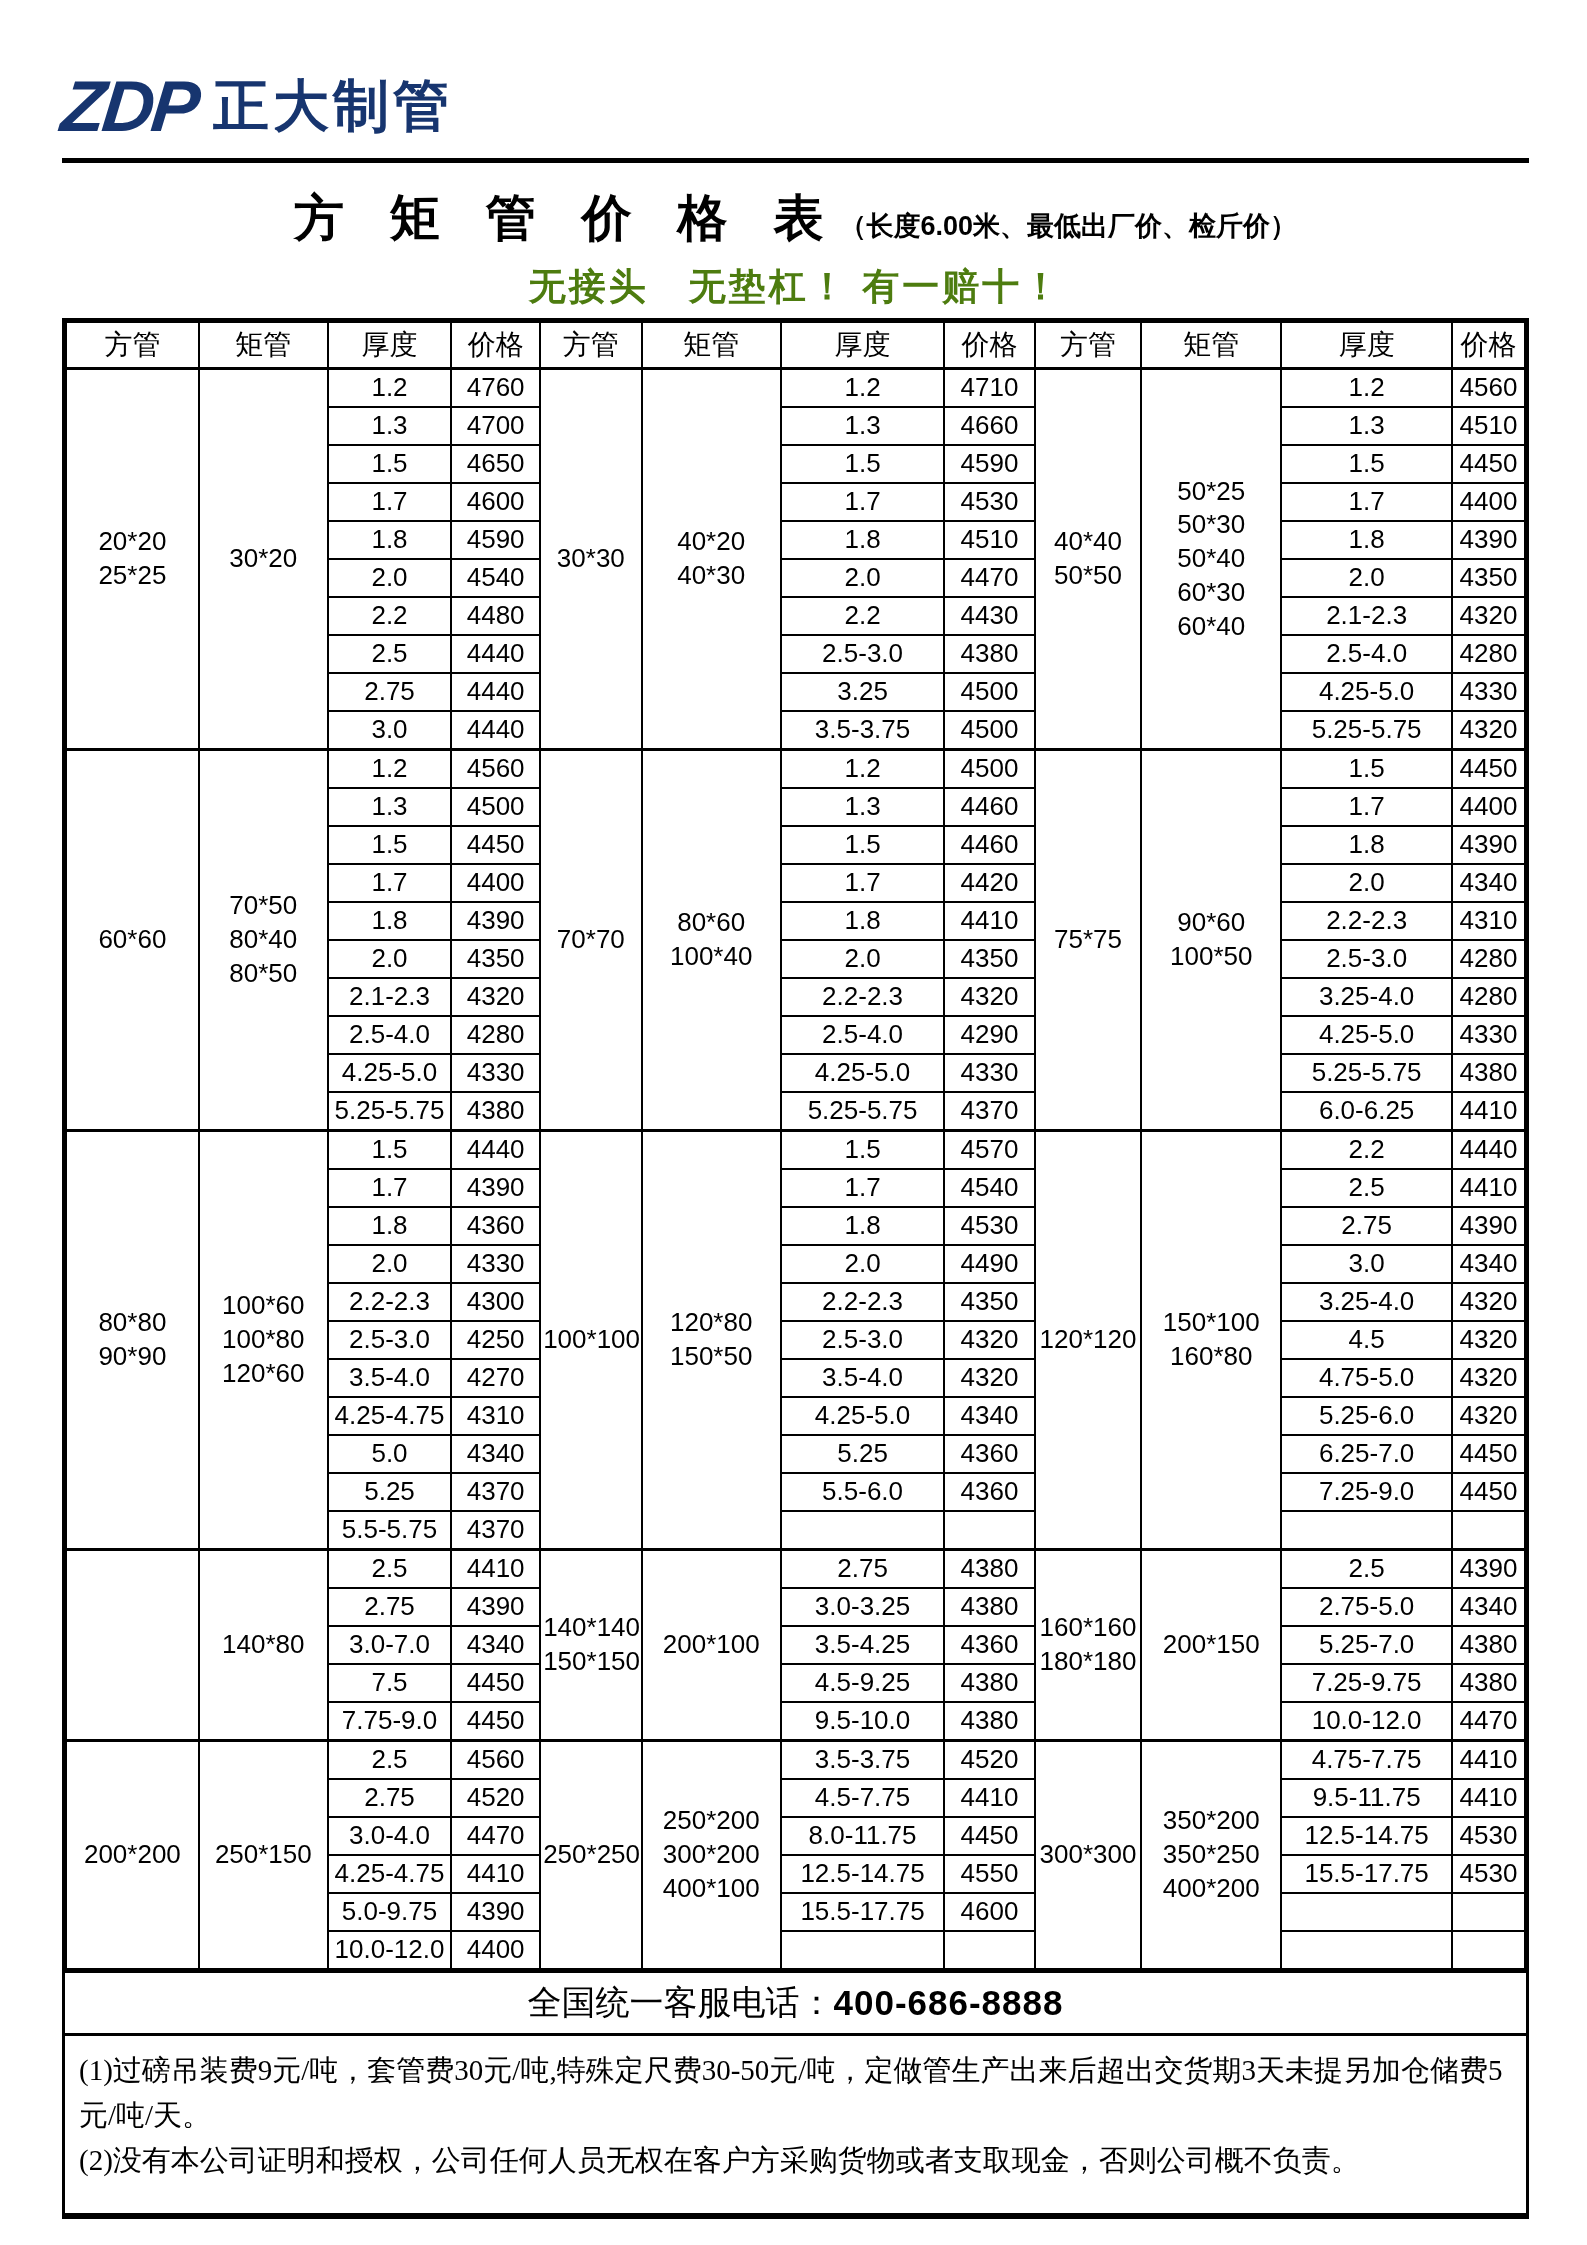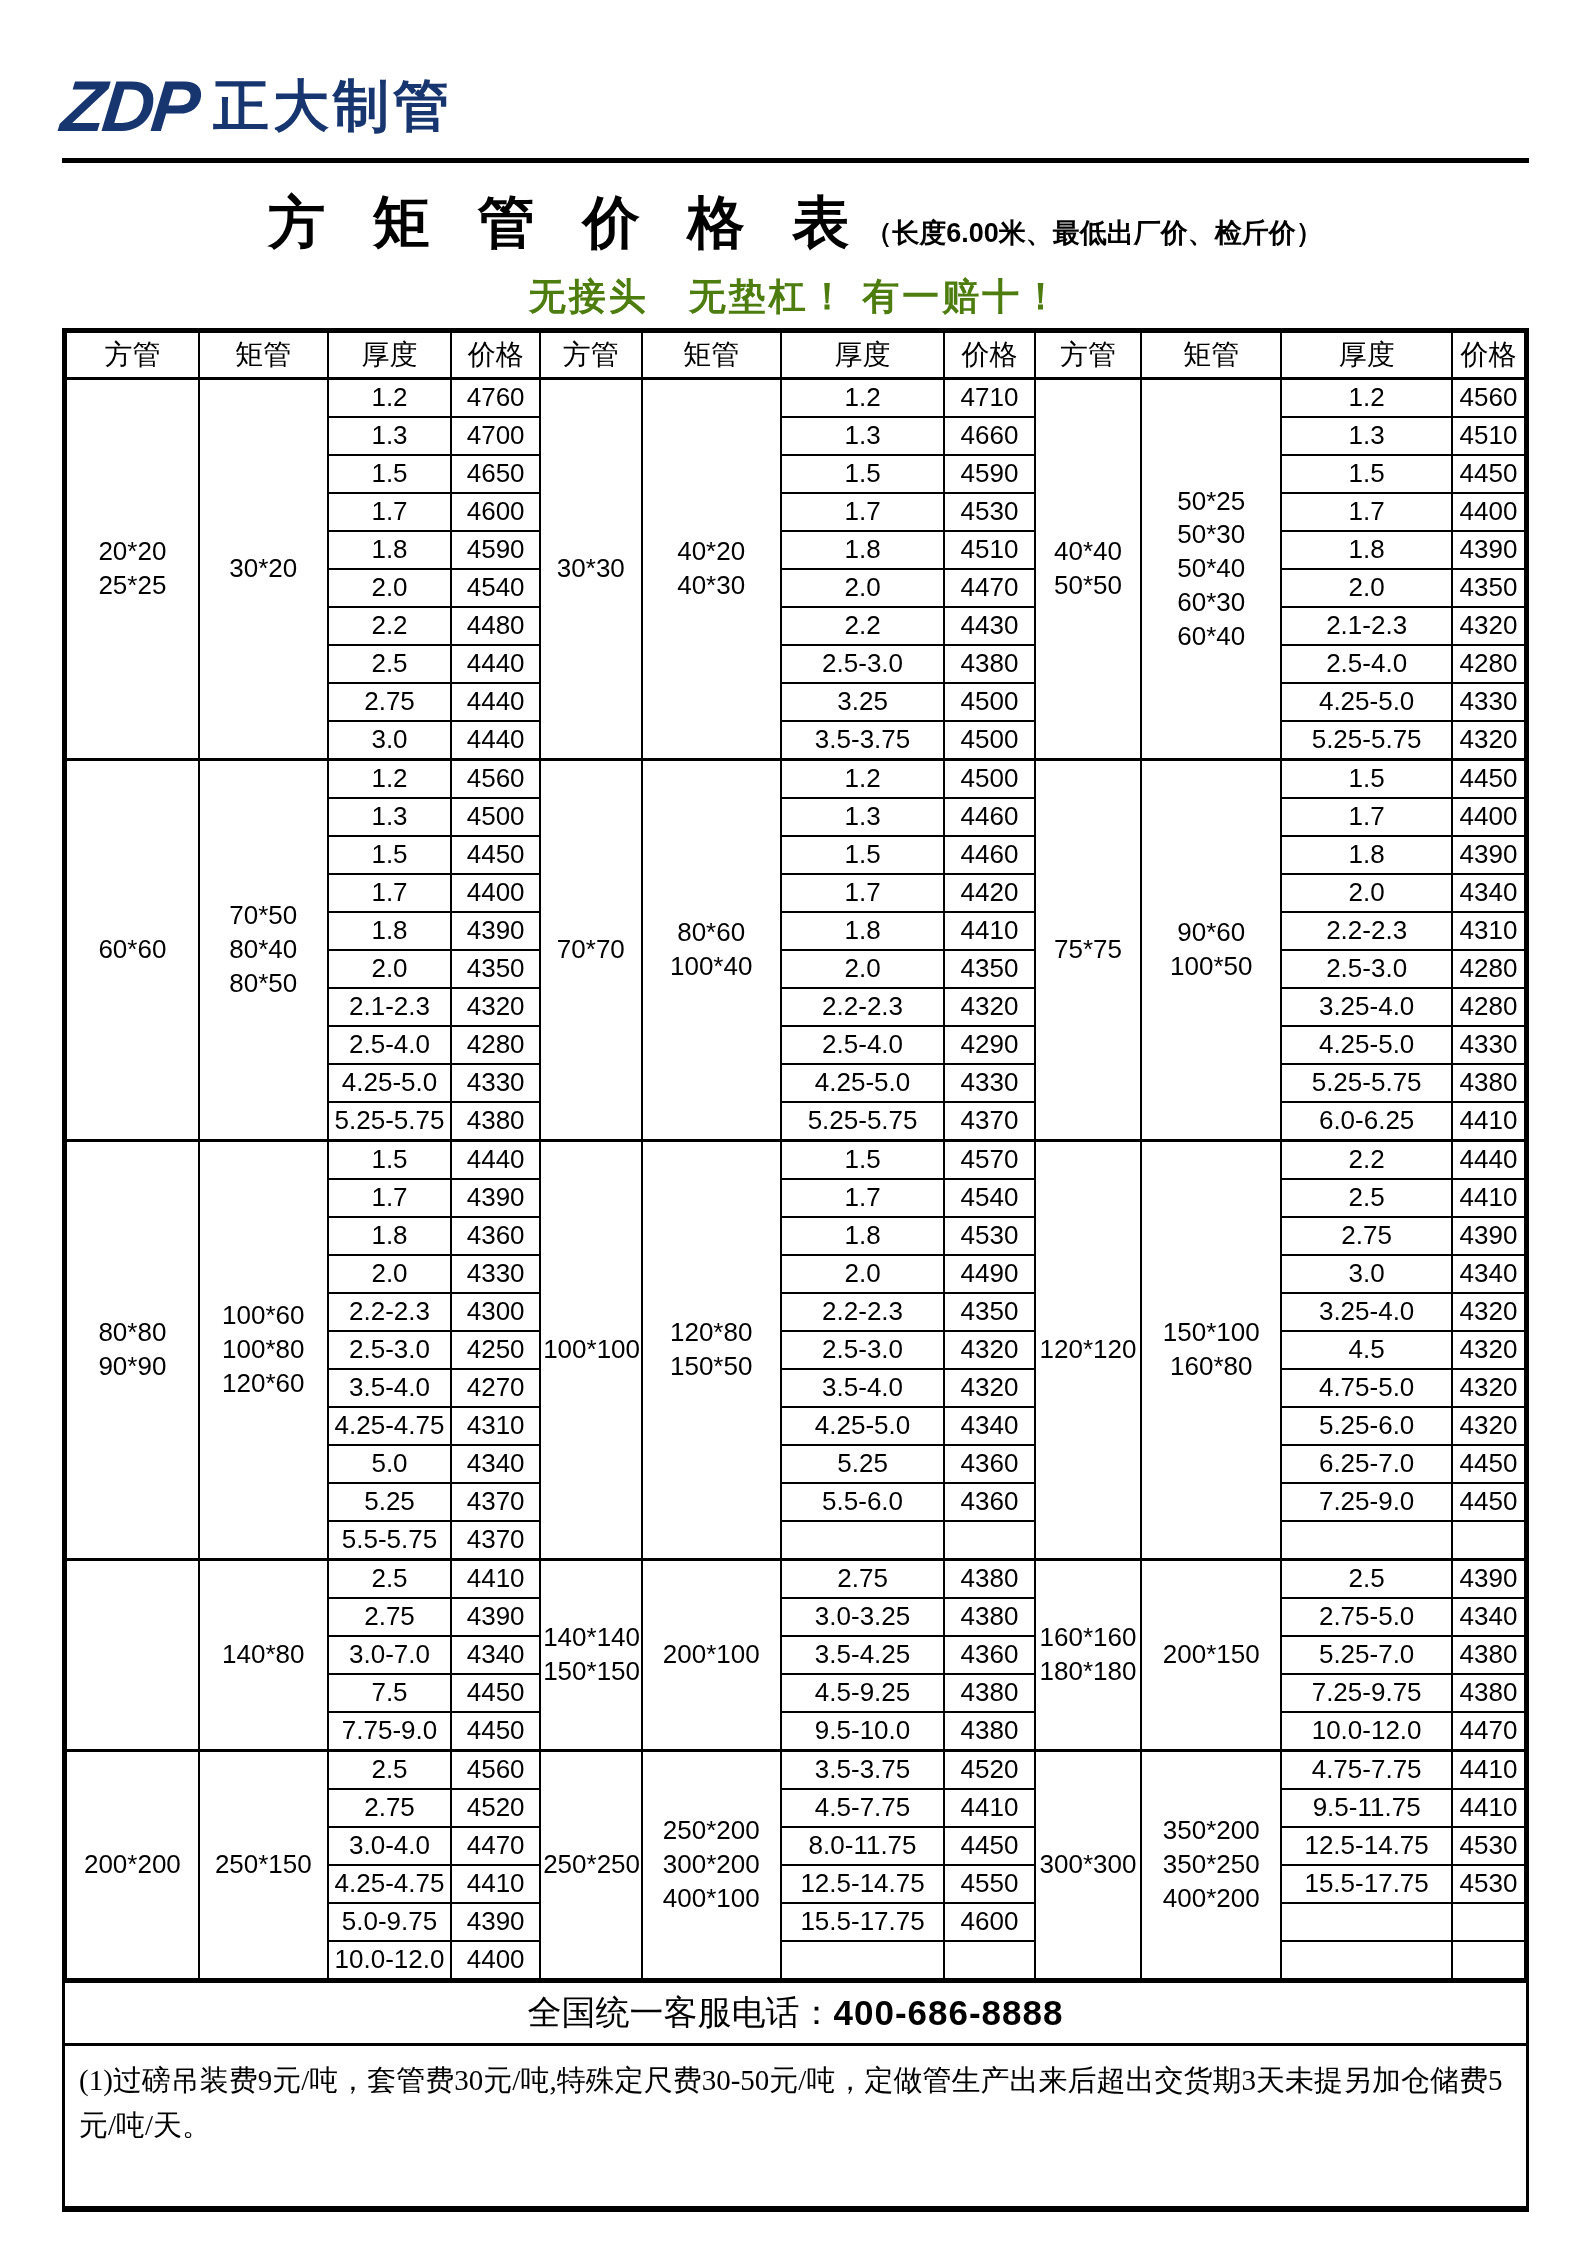--- a/index.html
+++ b/index.html
@@ -16,21 +16,21 @@
   .logo-zdp {
     font-weight:900; font-style:italic; font-size:72px; letter-spacing:-3px;
     transform:skewX(-6deg); line-height:1;
   }
   .logo-name { font-weight:900; font-size:56px; letter-spacing:4px; line-height:1; }
   .slogan { color:#17356f; font-weight:900; font-size:44px; letter-spacing:2px; }
   .rule { height:5px; background:#000; margin-top:8px; }
 
   
   .title-row { text-align:center; margin-top:22px; white-space:nowrap; }
-  .title { font-size:57px; font-weight:bold; letter-spacing:16px; }
+  .title { font-size:50px; font-weight:bold; letter-spacing:16px; }
   .subtitle { font-size:27px; font-weight:bold; letter-spacing:0; }
   .banner { text-align:center; color:#4d7c0f; font-size:37px; font-weight:bold; letter-spacing:3px; margin-top:10px; }
   .doc-line { text-align:right; font-family:"Liberation Serif","DejaVu Serif",serif; font-size:27px; margin-top:8px; }
 
   
   .sheet { margin-top:6px; border:3px solid #000; border-bottom-width:6px; }
   table { width:100%; border-collapse:collapse; table-layout:fixed; }
   td { border:2px solid #000; text-align:center; vertical-align:middle;
        font-size:26px; line-height:1.2; padding:0 2px; height:36px; overflow:hidden; }
   thead td { height:44px; font-size:28px; border-bottom:3px solid #000; }
@@ -544,16 +544,17 @@
         </tbody>
     </table>
 
     <div class="phone-row">
       <span class="phone-label">全国统一客服电话：</span>
       <span class="phone-number">400-686-8888</span>
     </div>
 
     <div class="notes">
       <div>(1)过磅吊装费9元/吨，套管费30元/吨,特殊定尺费30-50元/吨，定做管生产出来后超出交货期3天未提另加仓储费5元/吨/天。</div>
+      <div>(2)没有本公司证明和授权，公司任何人员无权在客户方采购货物或者支取现金，否则公司概不负责。</div>
     </div>
   </div>
 
 </div>
 
 </body></html>

